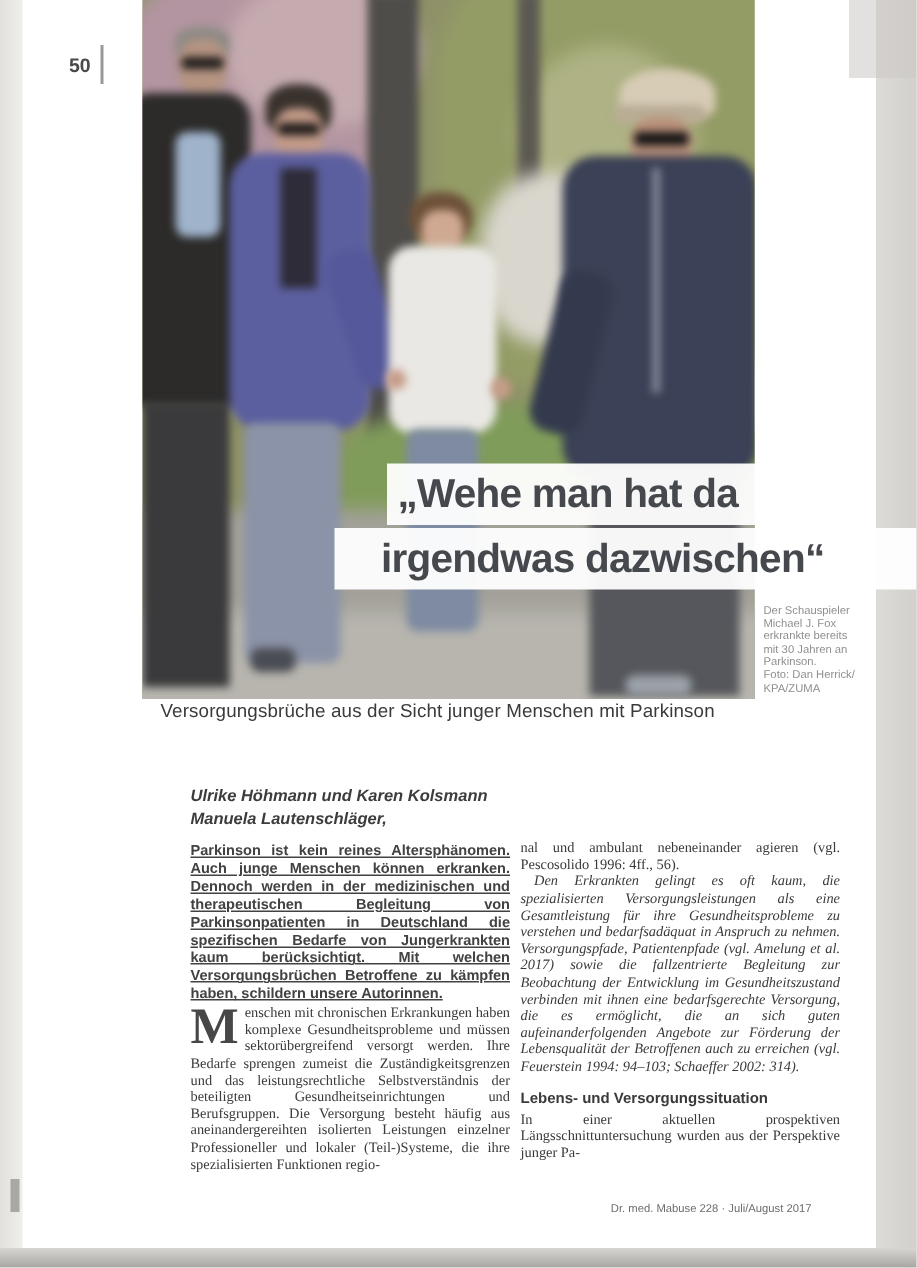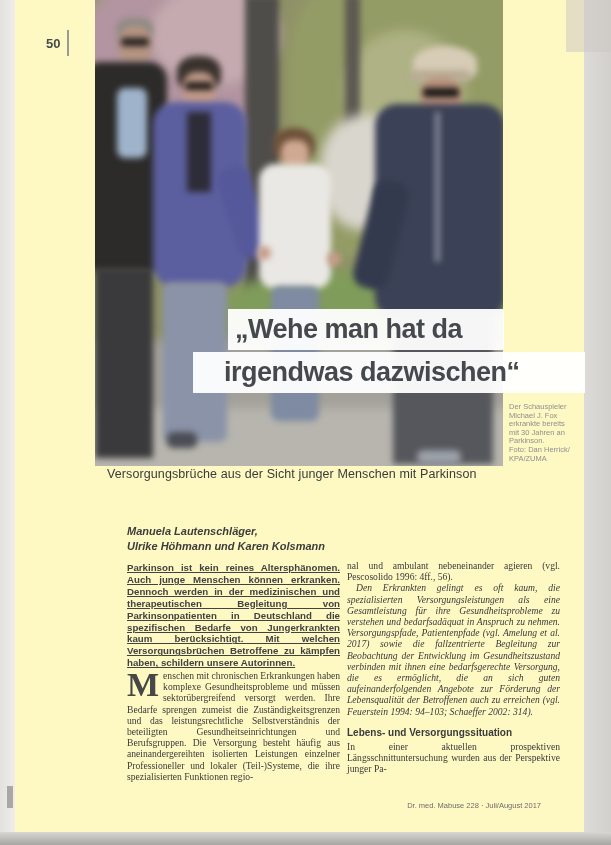--- a/index.html
+++ b/index.html
@@ -1,34 +1,34 @@
 <!DOCTYPE html>
 <html><head>
 <meta charset="utf-8">
 <style>
   html,body{margin:0;padding:0;background:#c9c7c3;}
-  #page{position:relative;width:611px;height:845px;background:#fef9c3;overflow:hidden;
+  #page{position:relative;width:611px;height:845px;background:#ffffff;overflow:hidden;
         font-family:"Liberation Sans",sans-serif;color:#3d3d3d;}
   
   .edge{position:absolute;}
   #edge-left{left:0;top:0;width:15px;height:845px;background:linear-gradient(90deg,#e3e1dd,#f0eee9);}
   #edge-right{left:584px;top:0;width:27px;height:845px;background:linear-gradient(90deg,#dddbd7,#d2d0cc);}
   #edge-right-corner{left:566px;top:0;width:45px;height:52px;background:#ccc9c5;opacity:.55;}
   #edge-bottom{left:0;top:832px;width:611px;height:13px;background:linear-gradient(180deg,#d8d6d2,#a8a6a2);}
   #edge-bottom-mark{left:7px;top:786px;width:6px;height:22px;background:#8d8b87;opacity:.7;}
   
   #pagenum{position:absolute;left:46px;top:36px;font-size:13px;font-weight:bold;color:#4a4a4c;}
   #pagenum-rule{position:absolute;left:67px;top:30px;width:2px;height:26px;background:#9b9996;}
   
   #photo{position:absolute;left:95px;top:0;width:408px;height:466px;background:#8f9268;overflow:hidden;}
   #photo div{position:absolute;}
   .soft{filter:blur(6px);}
   .soft2{filter:blur(3px);}
   
-  .hl-band{position:absolute;background:rgba(255,255,255,.95);height:41px;}
+  .hl-band{position:absolute;background:rgba(255,255,255,.95);height:41px;margin-left:30px;}
   #hl-band1{left:228px;top:309px;width:276px;}
   #hl-band2{left:193px;top:352px;width:368px;padding-left:24px;}
   .hl-text{font-size:27px;font-weight:bold;color:#45484c;line-height:41px;padding-left:7px;
            letter-spacing:-.5px;white-space:nowrap;}
   
   #caption{position:absolute;left:509px;top:403px;width:72px;font-size:7.5px;line-height:8.6px;
            color:#8f8f8f;white-space:pre-line;}
   
   #subtitle{position:absolute;left:78px;top:467px;font-size:12.5px;color:#3a3a3a;letter-spacing:.1px;margin-left:29px;}
   #authors{position:absolute;left:127px;top:524px;font-size:11px;font-weight:bold;font-style:italic;
@@ -129,22 +129,22 @@
 Michael J. Fox
 erkrankte bereits
 mit 30 Jahren an
 Parkinson.
 Foto: Dan Herrick/
 KPA/ZUMA</div>
 
   <div id="subtitle">Versorgungsbrüche aus der Sicht junger Menschen mit Parkinson</div>
 
   <div id="authors">
+    <div>Ulrike Höhmann und Karen Kolsmann</div>
     <div>Manuela Lautenschläger,</div>
-    <div>Ulrike Höhmann und Karen Kolsmann</div>
   </div>
 
   <div id="intro">Parkinson ist kein reines Altersphänomen. Auch junge Menschen können erkranken. Dennoch werden in der medizinischen und therapeutischen Begleitung von Parkinsonpatienten in Deutschland die spezifischen Bedarfe von Jungerkrankten kaum berücksichtigt. Mit welchen Versorgungsbrüchen Betroffene zu kämpfen haben, schildern unsere Autorinnen.</div>
 
   <div id="col-left" class="bodytxt">
     <span id="dropcap">M</span><span>enschen mit chronischen Erkrankungen haben komplexe Gesundheitsprobleme und müssen sektorübergreifend versorgt werden. Ihre Bedarfe sprengen zumeist die Zuständigkeitsgrenzen und das leistungsrechtliche Selbstverständnis der beteiligten Gesundheitseinrichtungen und Berufsgruppen. Die Versorgung besteht häufig aus aneinandergereihten isolierten Leistungen einzelner Professioneller und lokaler (Teil-)Systeme, die ihre spezialisierten Funktionen regio-</span>
   </div>
 
   <div id="col-right" class="bodytxt">
     <p>nal und ambulant nebeneinander agieren (vgl. Pescosolido 1996: 4ff., 56).</p>

